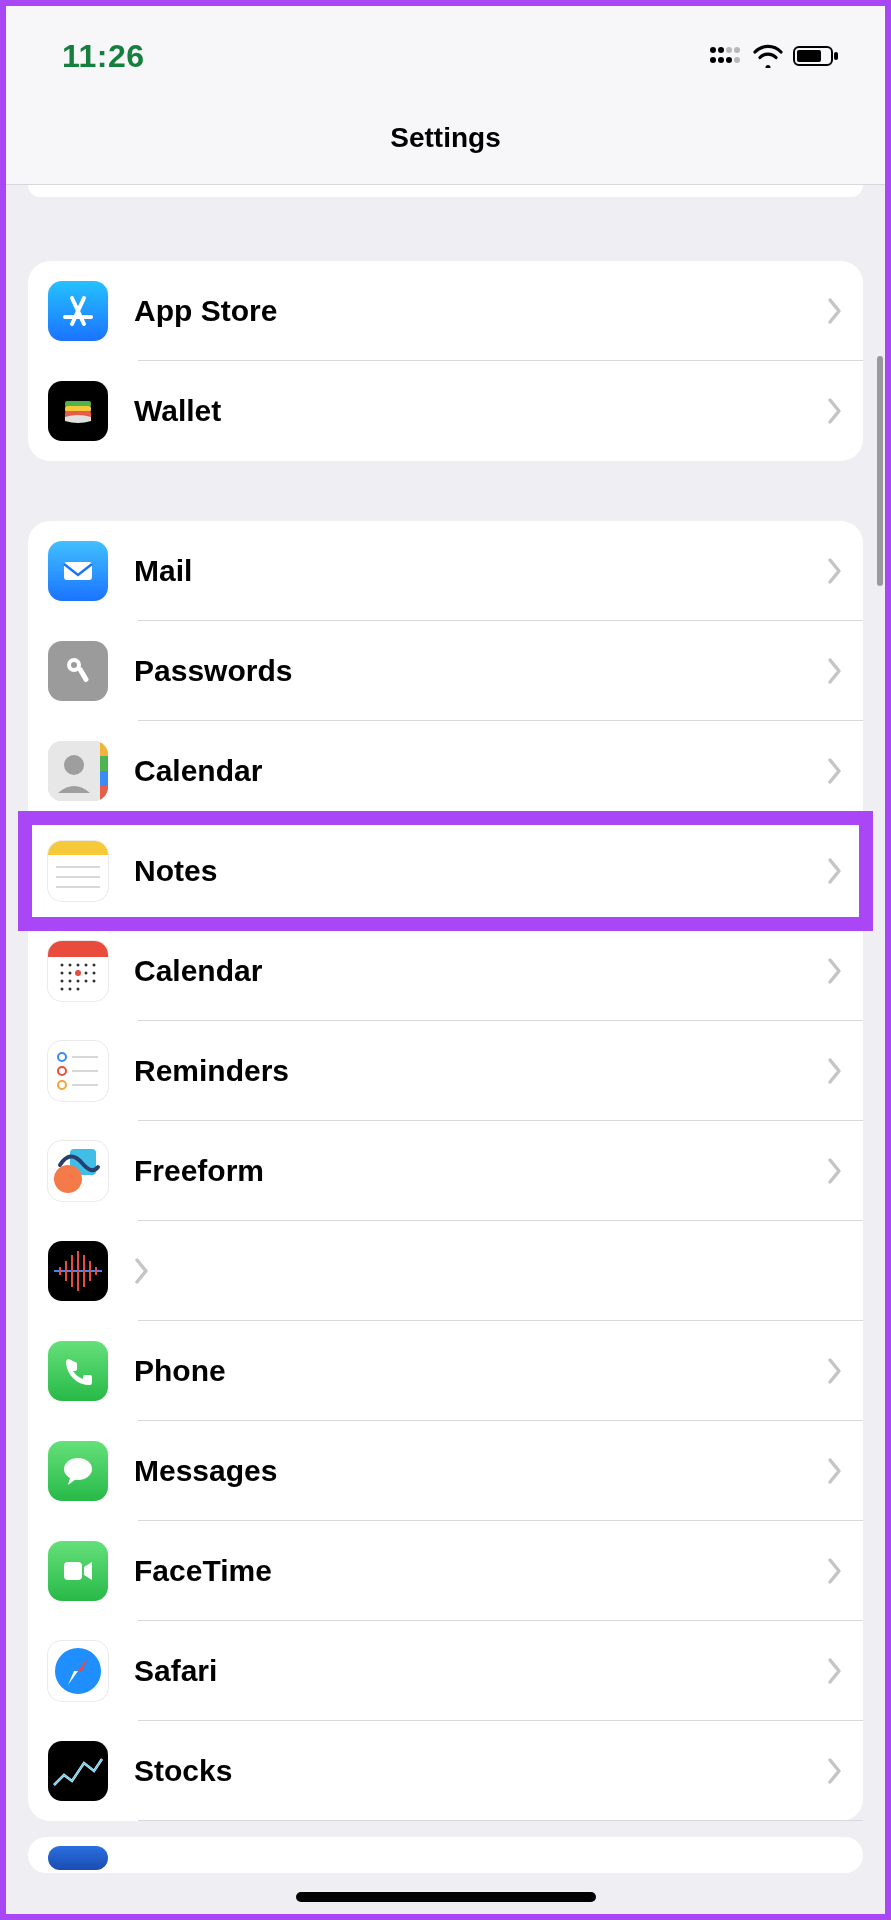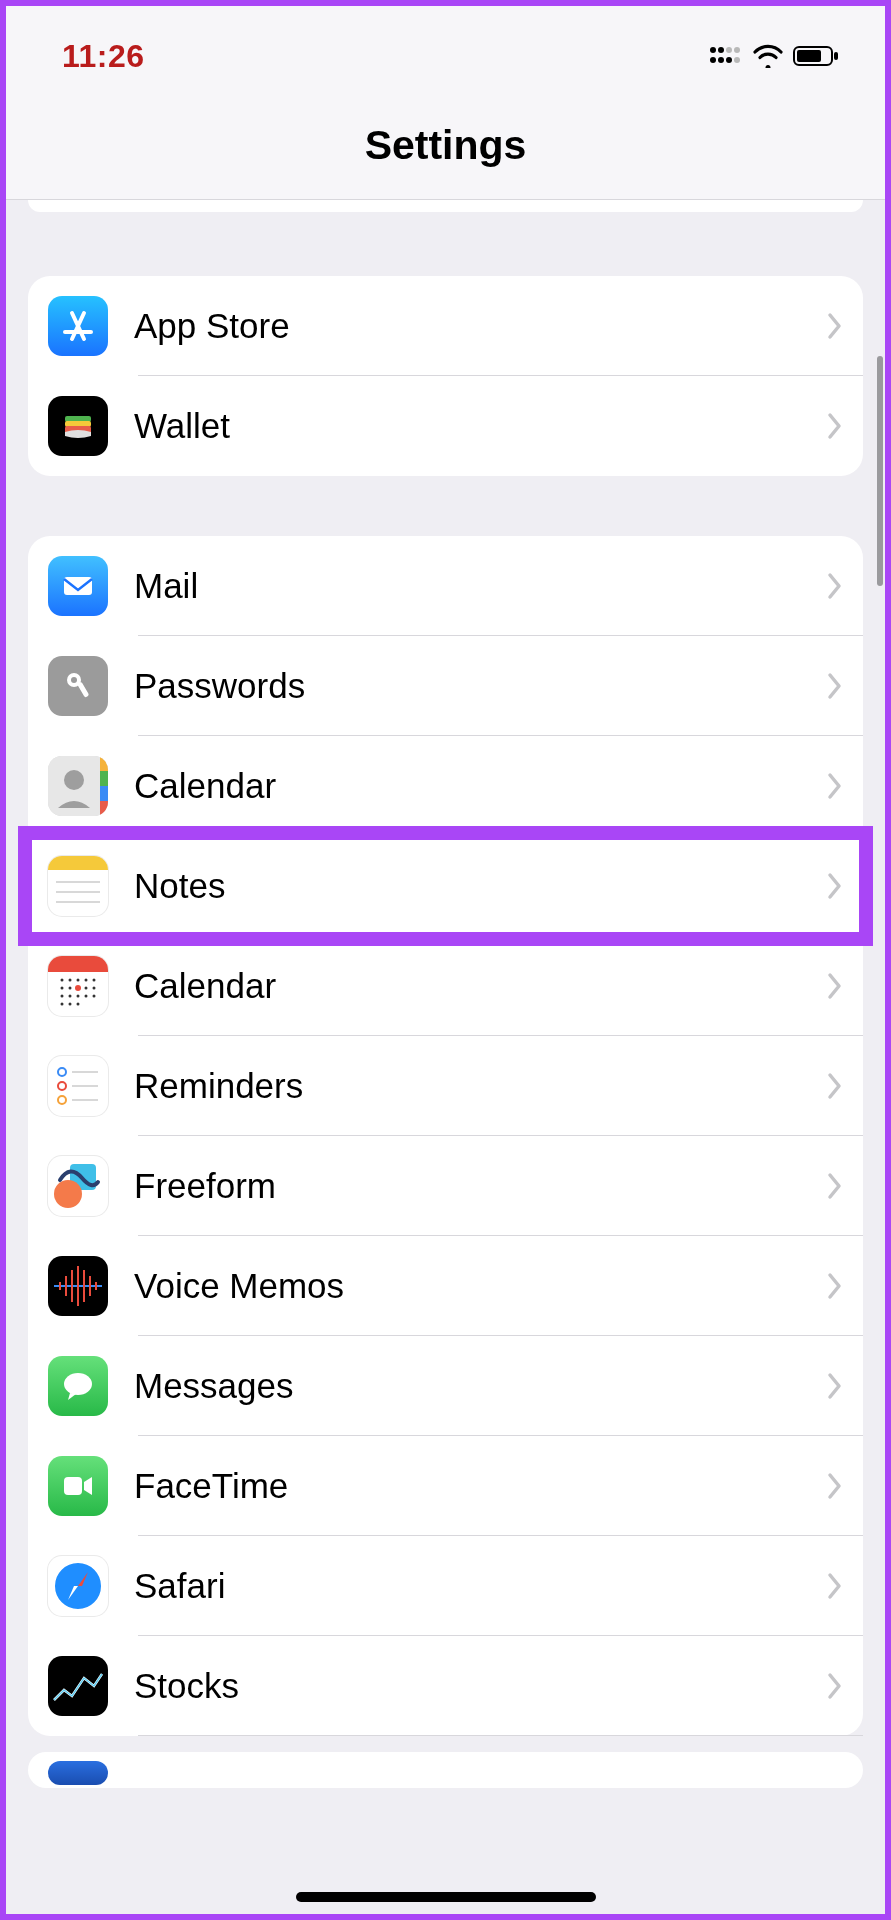--- a/index.html
+++ b/index.html
@@ -30,30 +30,30 @@
     display:flex;
     justify-content:space-between;
     align-items:center;
     padding:0 46px 0 56px;
     height:44px;
   }
   .status-time{
     font-size:32px;
     font-weight:600;
     letter-spacing:0.5px;
-    color:#b91c1c;
+    color:#15803d;
   }
   .status-icons{
     display:flex;
     align-items:center;
     gap:10px;
   }
   .page-title{
     text-align:center;
-    font-size:41px;
+    font-size:28px;
     font-weight:700;
     color:#000;
     padding:44px 0 30px 0;
   }
   
   .content{
     padding:0 22px 0 22px;
   }
   .group-stub{
     background:#fff;
@@ -91,23 +91,23 @@
     border-radius:14px;
     flex:0 0 60px;
     margin-right:26px;
     display:flex;
     align-items:center;
     justify-content:center;
     overflow:hidden;
   }
   .row-label{
     flex:1;
-    font-size:35px;
+    font-size:30px;
     color:#000;
-    font-weight:400;
+    font-weight:700;
   }
   .chevron{
     flex:0 0 auto;
     color:#c5c5c8;
   }
   
   .highlight-box{
     position:absolute;
     border:14px solid #a946f6;
     box-sizing:border-box;
@@ -356,27 +356,38 @@
                 <line x1="12" y1="26" x2="12" y2="34"></line>
                 <line x1="18" y1="20" x2="18" y2="40"></line>
                 <line x1="24" y1="14" x2="24" y2="46"></line>
                 <line x1="30" y1="10" x2="30" y2="50"></line>
                 <line x1="36" y1="14" x2="36" y2="46"></line>
                 <line x1="42" y1="20" x2="42" y2="40"></line>
                 <line x1="48" y1="26" x2="48" y2="34"></line>
               </g>
             </svg>
           </div>
-          <div class="row-label">Voice Memos</div>
-          <svg class="chevron" width="16" height="28" viewBox="0 0 16 28">
-              <path d="M3 3 L12 14 L3 25" stroke="currentColor" stroke-width="3.5" fill="none" stroke-linecap="round" stroke-linejoin="round"></path>
-            </svg>
-          <div class="row-sep"></div>
-        </div>
-
+          <svg class="chevron" width="16" height="28" viewBox="0 0 16 28">
+              <path d="M3 3 L12 14 L3 25" stroke="currentColor" stroke-width="3.5" fill="none" stroke-linecap="round" stroke-linejoin="round"></path>
+            </svg>
+          <div class="row-sep"></div>
+        </div>
+
+        <div class="row">
+          <div class="app-icon-wrap" style="background:linear-gradient(#65e07a,#28b948);">
+            <svg width="40" height="40" viewBox="0 0 40 40">
+              <path d="M11 8 Q8 8 8 12 Q9 22 16 28 Q22 34 32 34 Q34 34 34 31 L34 26 Q34 24 32 24 L27 24 Q25 24 25 26 L25 28 Q19 26 15 20 L17 20 Q19 20 19 18 L19 13 Q19 11 17 11 Z" fill="#fff"></path>
+            </svg>
+          </div>
+          <div class="row-label">Phone</div>
+          <svg class="chevron" width="16" height="28" viewBox="0 0 16 28">
+              <path d="M3 3 L12 14 L3 25" stroke="currentColor" stroke-width="3.5" fill="none" stroke-linecap="round" stroke-linejoin="round"></path>
+            </svg>
+          <div class="row-sep"></div>
+        </div>
 
         <div class="row">
           <div class="app-icon-wrap" style="background:linear-gradient(#65e07a,#28b948);">
             <svg width="40" height="40" viewBox="0 0 40 40">
               <ellipse cx="20" cy="18" rx="14" ry="11" fill="#fff"></ellipse>
               <path d="M12 27 L10 34 L18 28 Z" fill="#fff"></path>
             </svg>
           </div>
           <div class="row-label">Messages</div>
           <svg class="chevron" width="16" height="28" viewBox="0 0 16 28">

